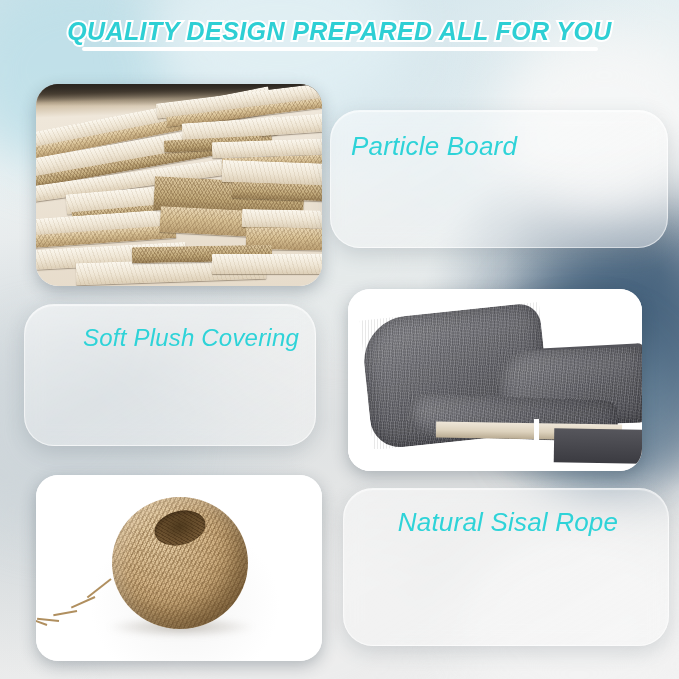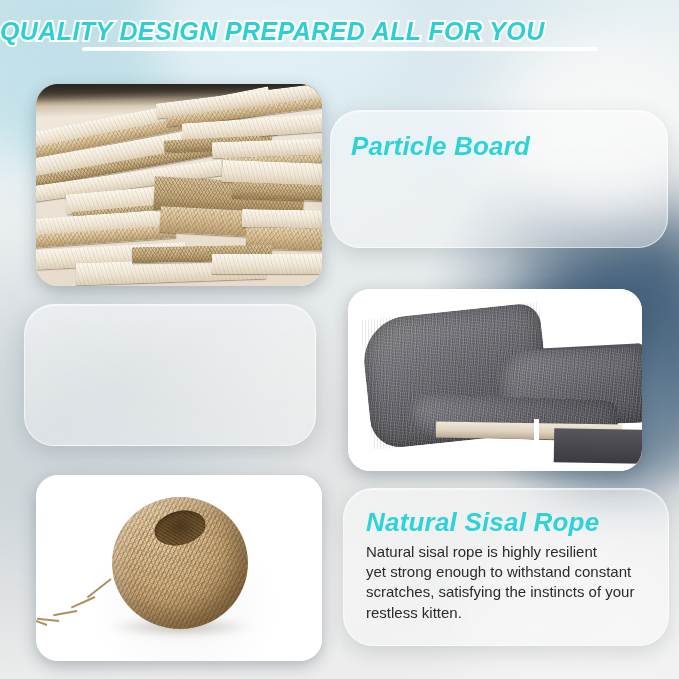--- a/index.html
+++ b/index.html
@@ -50,20 +50,21 @@
   .bg-blob.b5 { right: 20px;  top: 330px;  width: 150px; height: 150px; background: rgba(118,150,170,0.45); }
   .bg-blob.b6 { left: -50px;  top: 330px;  width: 220px; height: 200px; background: rgba(206,214,218,0.7); }
   .bg-blob.b7 { left: 120px;  bottom: -60px; width: 320px; height: 200px; background: rgba(236,236,236,0.9); }
   .bg-blob.b8 { right: -20px; bottom: -40px; width: 240px; height: 190px; background: rgba(242,242,242,0.95); }
   .bg-blob.b9 { left: 250px;  top: 180px;  width: 200px; height: 160px; background: rgba(230,234,234,0.75); }
 
   
   .header {
     position: absolute;
     left: 0; right: 0; top: 18px;
+    text-align: center;
     z-index: 6;
   }
   .header-title {
     display: inline-block;
     font-size: 25px;
     font-weight: bold;
     font-style: italic;
     letter-spacing: 0.4px;
     color: #2ecfd4;
     -webkit-text-stroke: 4px #ffffff;
@@ -215,28 +216,28 @@
     box-sizing: border-box;
   }
   .glass-card.c1 { left: 330px; top: 110px; width: 338px; height: 138px; padding: 22px 22px 0 20px; }
   .glass-card.c2 { left: 24px;  top: 304px; width: 292px; height: 142px; padding: 20px 16px 0 16px; text-align: right; }
   .glass-card.c3 { left: 343px; top: 488px; width: 326px; height: 158px; padding: 20px 18px 0 22px; }
 
   .card-title {
     margin: 0 0 6px 0;
     color: #2ed3d8;
     font-size: 26px;
-    font-weight: bold;
+    font-weight: normal;
     font-style: italic;
     letter-spacing: 0.2px;
     line-height: 1.05;
     white-space: nowrap;
   }
   .glass-card.c2 .card-title { font-size: 24px; }
-  .glass-card.c3 .card-title { font-size: 26px; }
+  .glass-card.c3 .card-title { font-size: 26px; text-align: center; }
 
   .card-body {
     margin: 0;
     color: #2a2a2c;
     font-size: 15px;
     line-height: 1.30;
     white-space: pre-line;
   }
   .glass-card.c1 .card-body { font-size: 15px; }
   .glass-card.c2 .card-body { font-size: 15px; line-height: 1.36; }
@@ -340,23 +341,20 @@
       <div class="rope-tail" style="left:22px;  top:146px; height:22px; transform:rotate(96deg);"></div>
       <div class="rope-tail" style="left:10px;  top:150px; height:16px; transform:rotate(110deg);"></div>
     </div>
   </div>
 
   <div class="glass-card c1">
     <h2 class="card-title">Particle Board</h2>
   </div>
 
   <div class="glass-card c2">
+    <h2 class="card-title">Soft Plush Covering</h2>
   </div>
 
   <div class="glass-card c3">
     <h2 class="card-title">Natural Sisal Rope</h2>
-    <p class="card-body">Natural sisal rope is highly resilient
-yet strong enough to withstand constant
-scratches, satisfying the instincts of your
-restless kitten.</p>
   </div>
 
 </div>
 
 </body></html>

